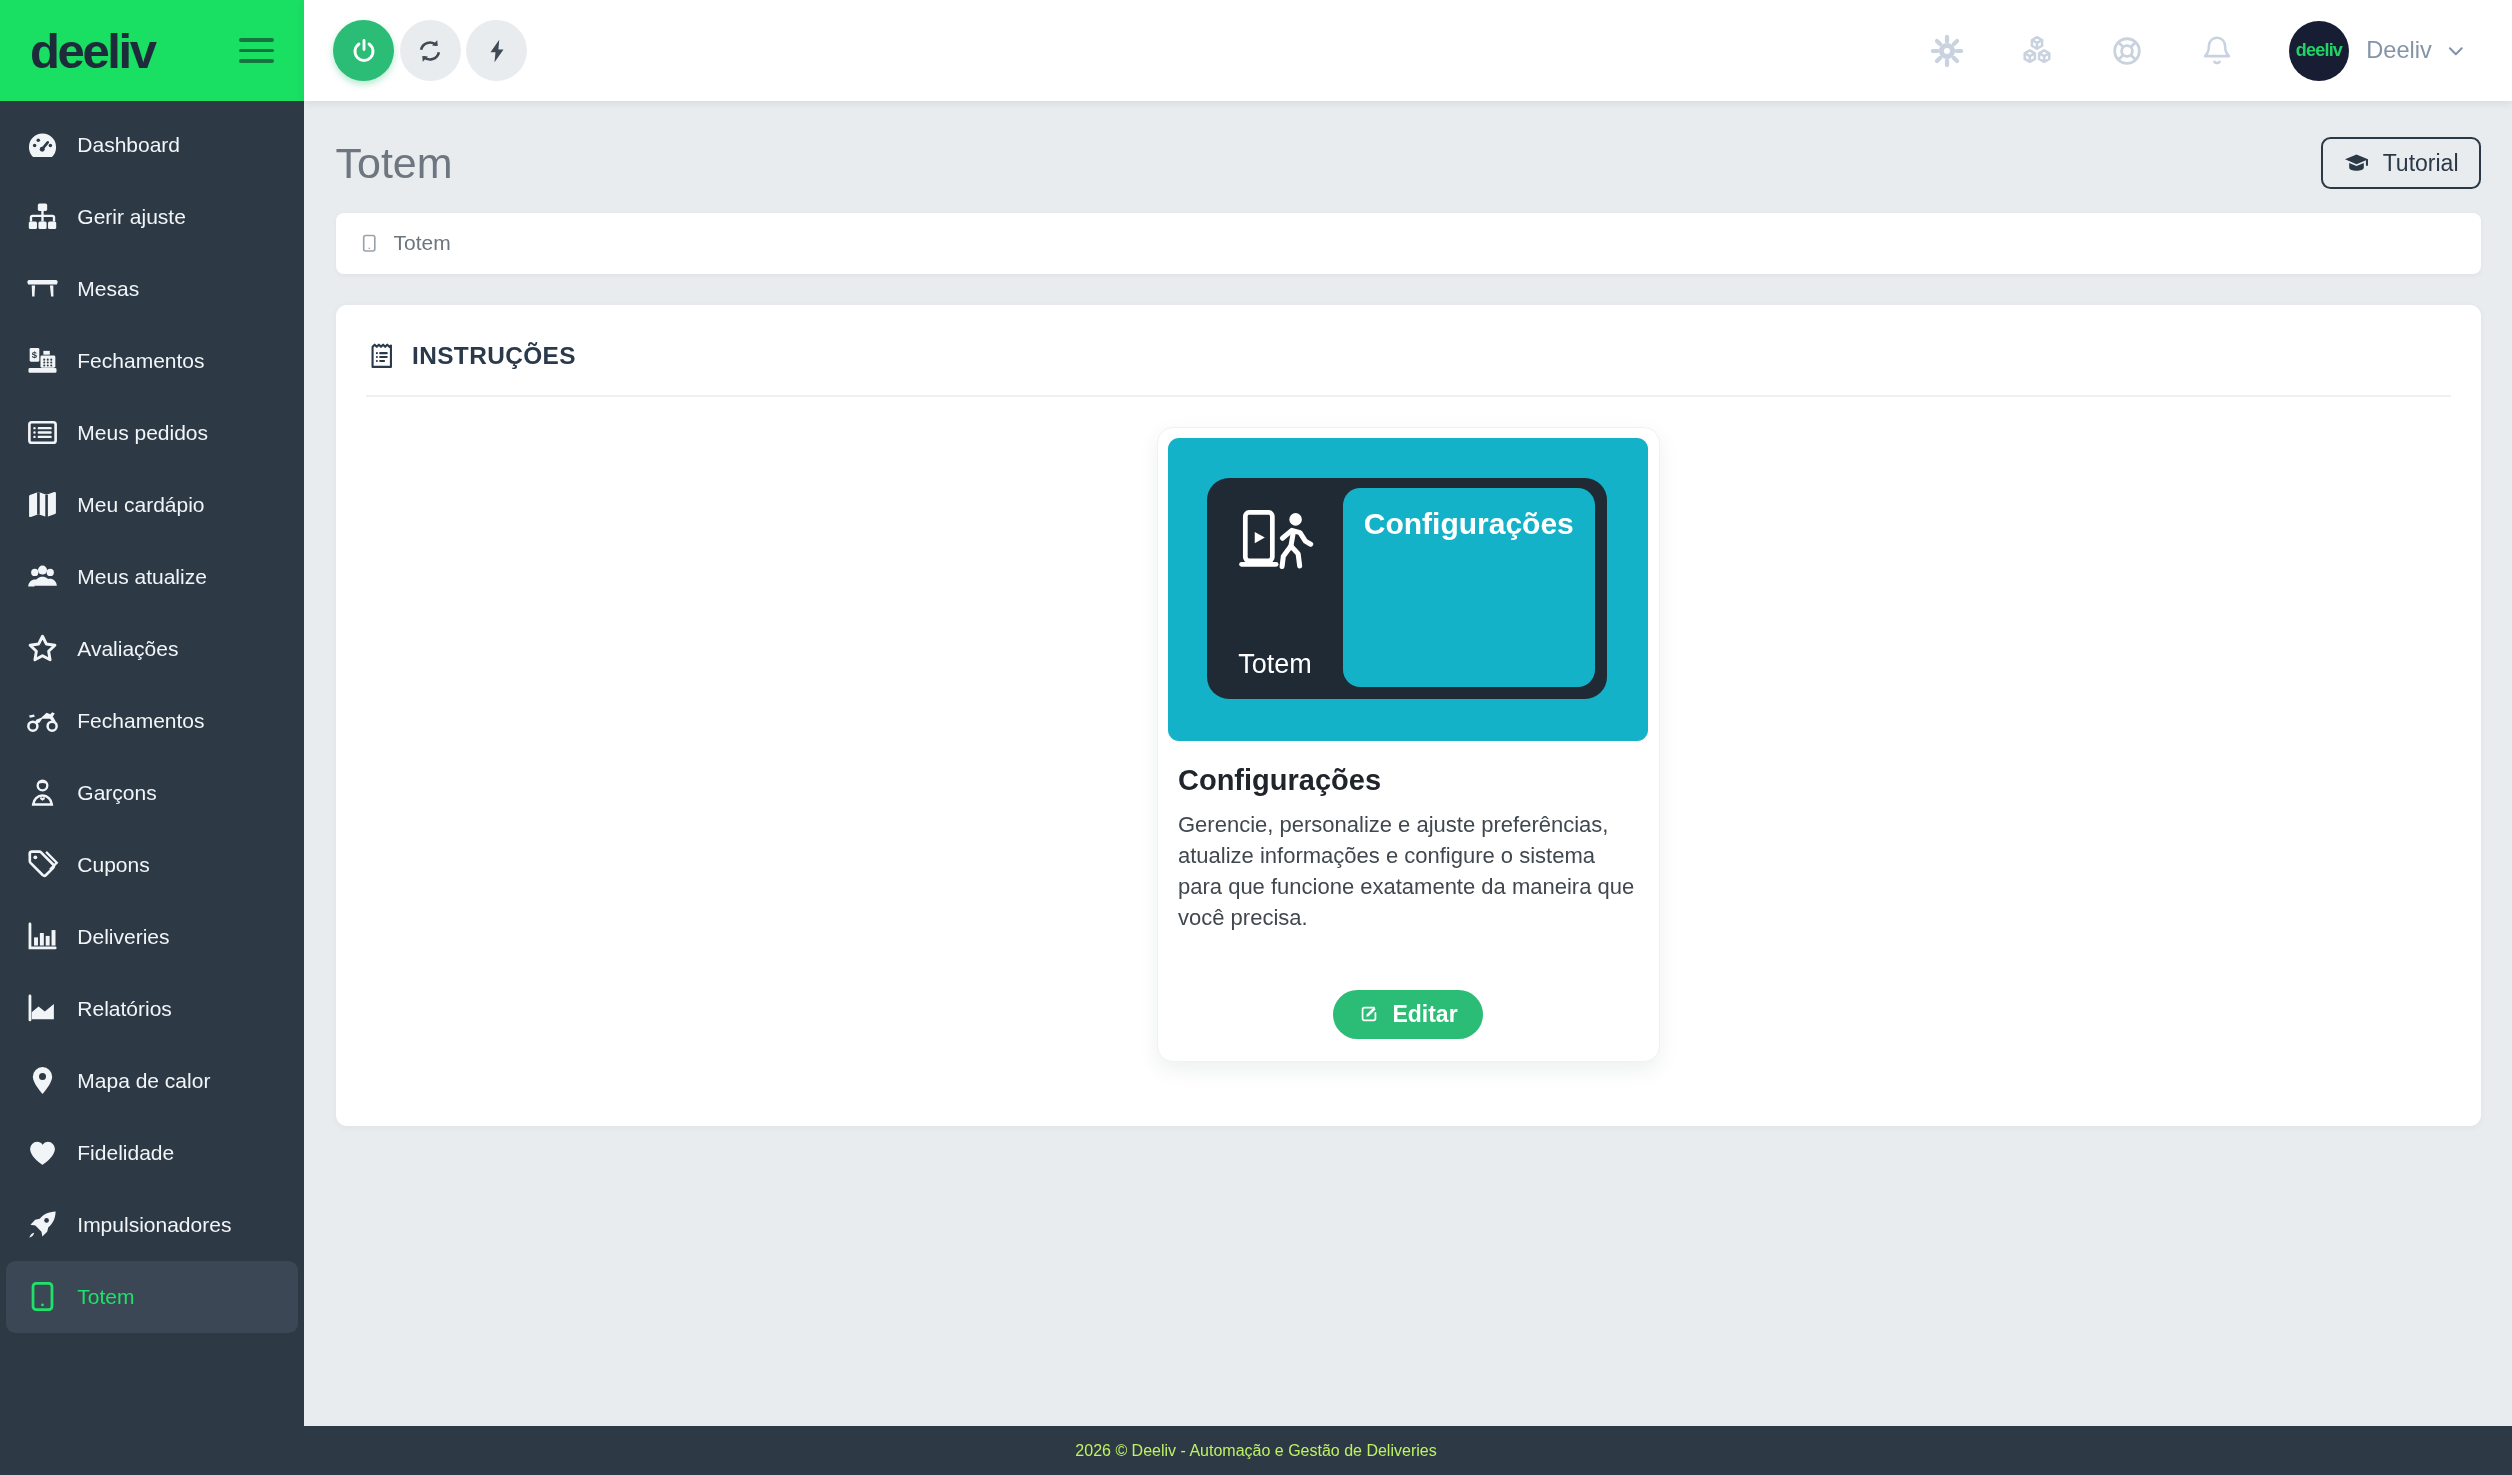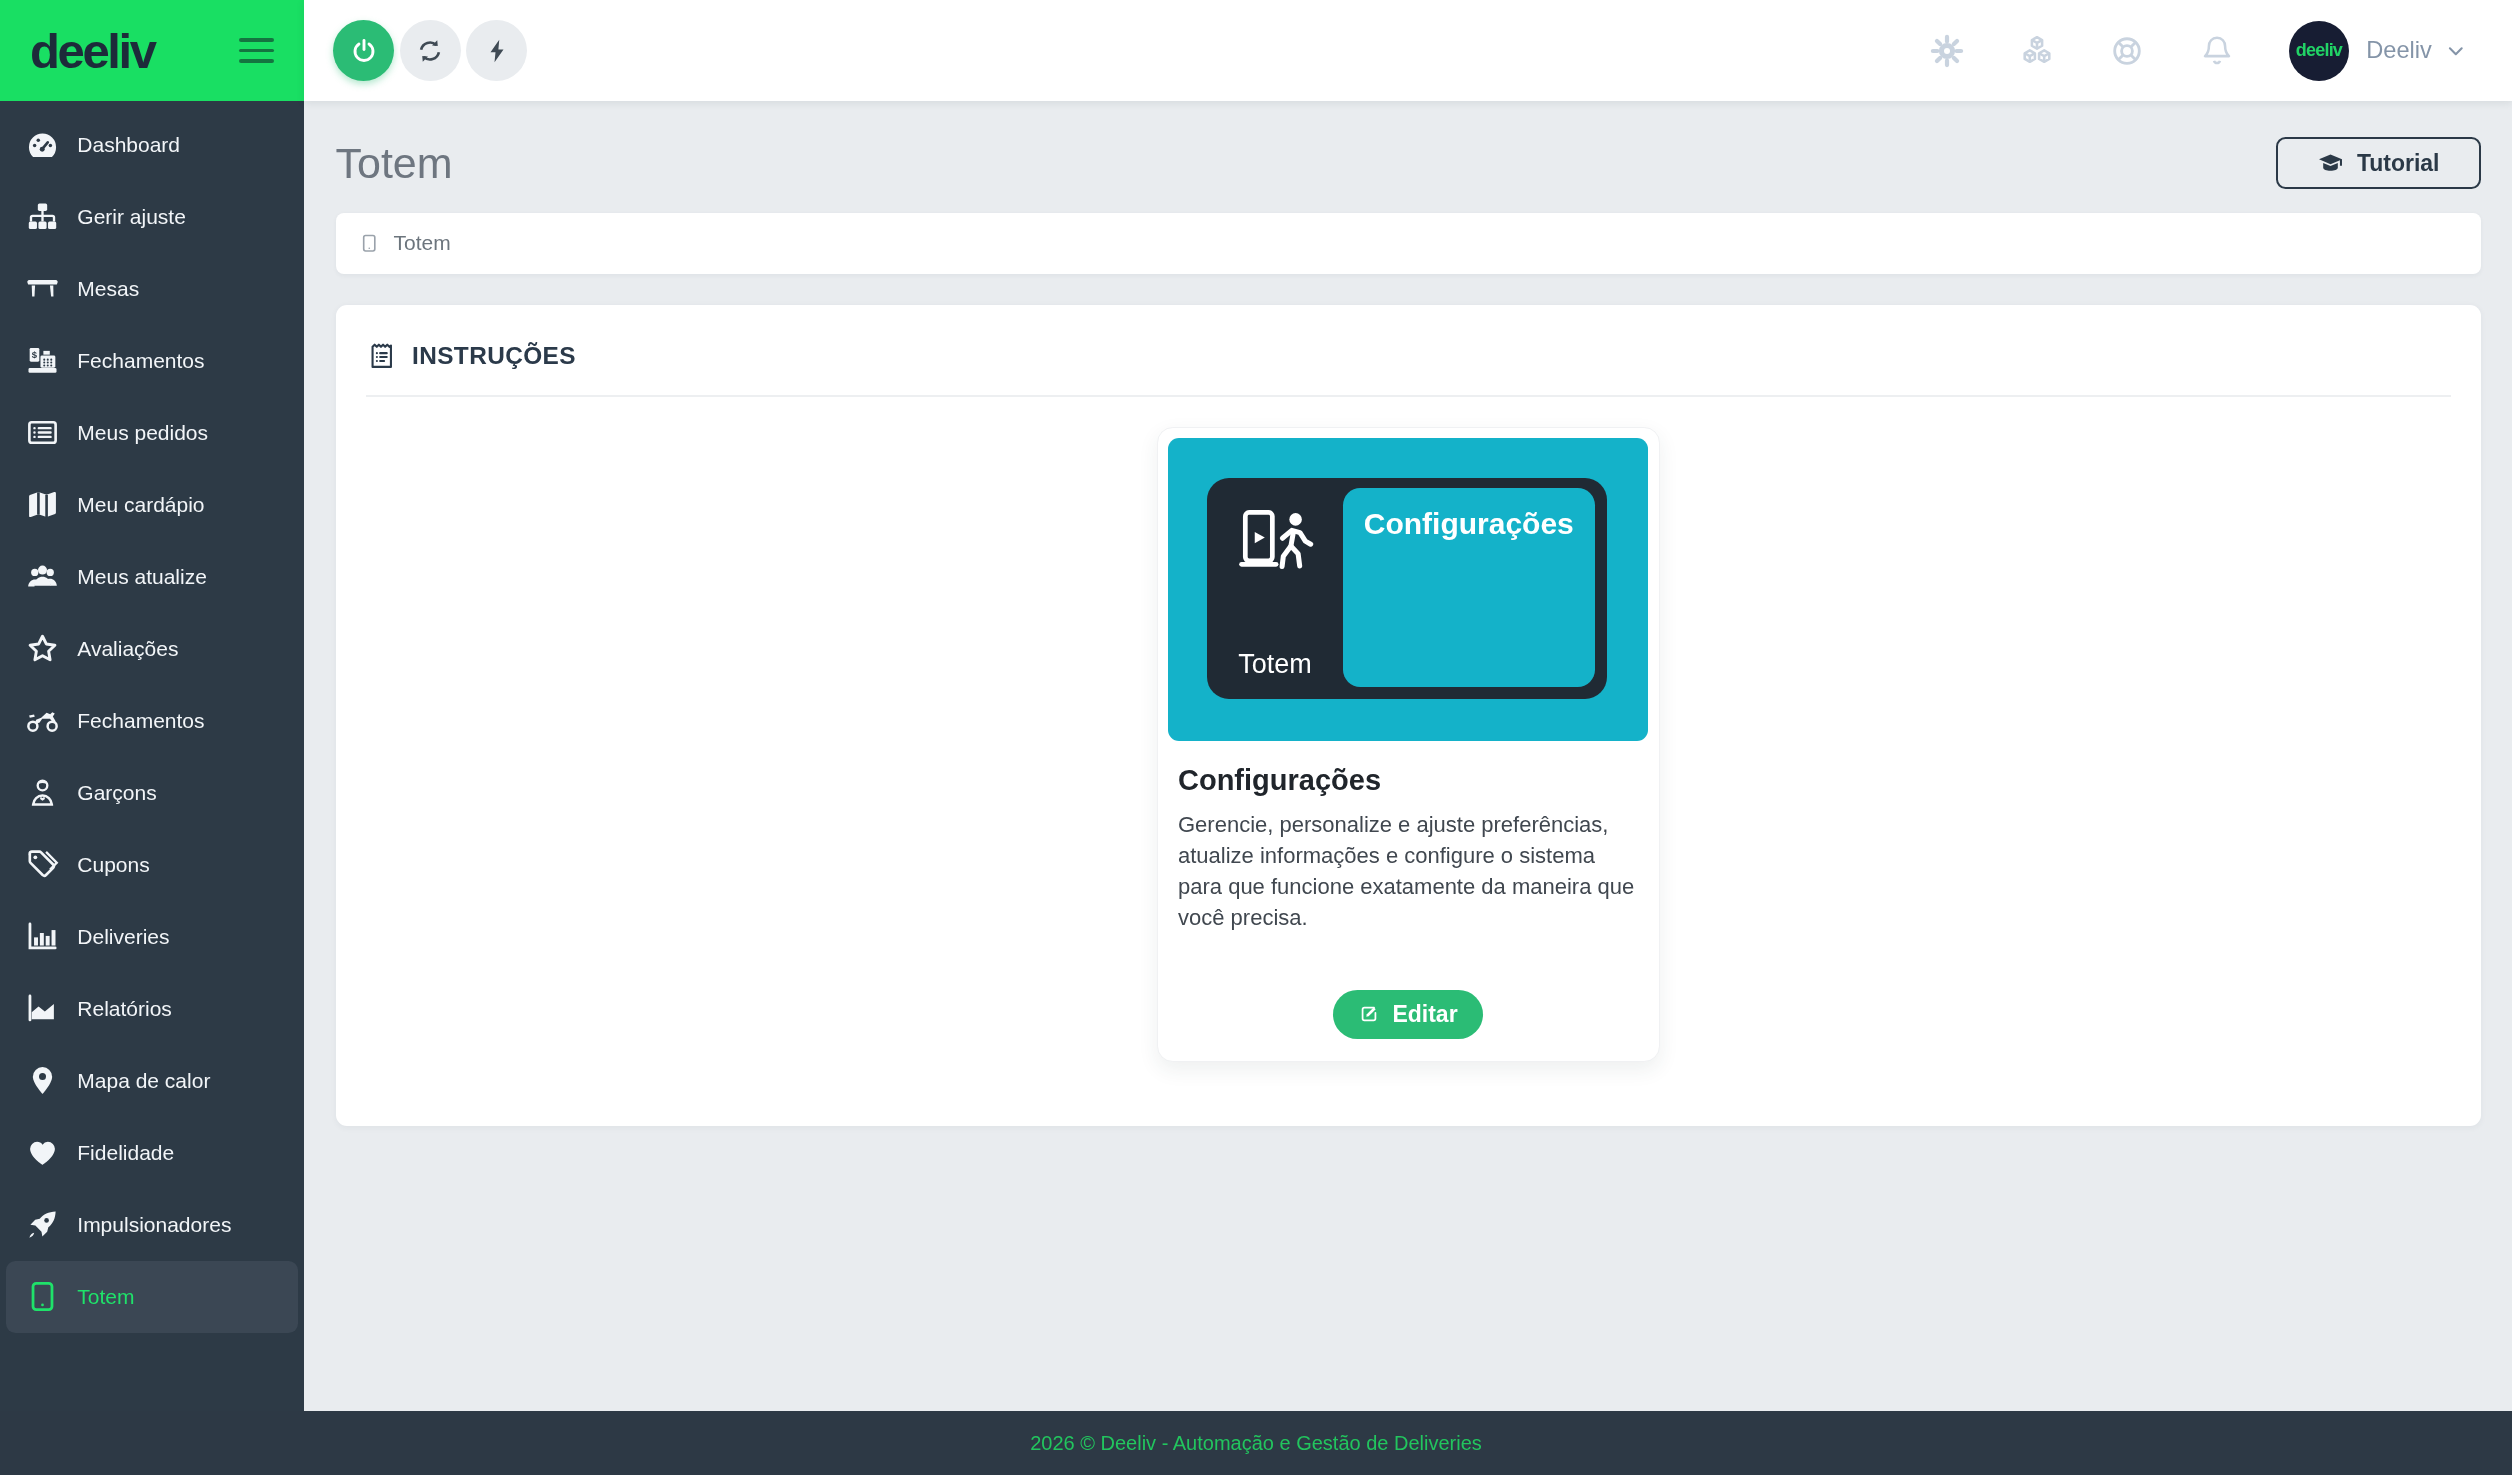--- a/index.html
+++ b/index.html
@@ -37,21 +37,21 @@
   .tb-icon svg{width:36px;height:36px}
   .user{display:flex;align-items:center;cursor:pointer}
   .avatar{width:60px;height:60px;border-radius:50%;background:#171D33;color:#21D366;display:flex;align-items:center;justify-content:center;font-size:18px;font-weight:800;letter-spacing:-0.8px}
   .user-name{font-size:23.6px;color:#8494A8;margin:0 12.6px 0 17.3px}
   .chev{width:23.6px;height:23.6px;color:#8494A8}
 
   
   .main{position:absolute;left:304px;top:101px;right:0;bottom:49px;background:var(--bg);padding:0 31.5px;overflow:hidden}
   .page-head{display:flex;align-items:center;justify-content:space-between;margin-top:36px}
   .page-title{font-size:43px;font-weight:400;color:#6E7680}
-  .tutorial-btn{display:flex;align-items:center;gap:12.6px;height:52px;padding:0 39px;border:2.4px solid #2B3947;border-radius:9.5px;background:transparent;color:#2B3947;font-size:23px;font-weight:700;cursor:pointer}
+  .tutorial-btn{display:flex;align-items:center;gap:12.6px;height:52px;padding:0 20px;border:2.4px solid #2B3947;border-radius:9.5px;background:transparent;color:#2B3947;font-size:23px;font-weight:400;cursor:pointer}
   .tutorial-btn svg{width:27px;height:27px}
 
   .breadcrumb{margin-top:23.6px;height:61px;background:#fff;border-radius:7.9px;display:flex;align-items:center;gap:14px;padding:0 23.6px;color:#6C757D;font-size:21px;box-shadow:0 1.6px 4.7px rgba(44,58,70,.05)}
   .bc-icon{width:20.5px;height:20.5px;color:#9AA2AB}
 
   .card{margin-top:31.5px;height:821px;background:#fff;border-radius:11px;box-shadow:0 1.6px 6.3px rgba(44,58,70,.05);padding:35px 30px 0}
   .card-head{display:flex;align-items:center;gap:15px;color:#2B3A4A;font-size:24.4px;font-weight:800;letter-spacing:0.4px}
   .card-head svg{width:31.5px;height:31.5px;flex:none}
   .divider{height:1.6px;background:#EDEFF1;margin-top:23.6px}
 
@@ -61,21 +61,21 @@
   .panel-inset{position:absolute;left:136px;top:10.2px;right:11.8px;bottom:11.8px;background:var(--teal);border-radius:17.3px;text-align:center}
   .inset-title{margin-top:19px;color:#fff;font-size:30px;font-weight:600}
   .door-icon{position:absolute;left:27px;top:22px;width:88px;height:79px;color:#fff}
   .panel-label{position:absolute;left:31.5px;bottom:19px;color:#fff;font-size:27px}
   .promo-body{padding:0 20.5px;display:flex;flex-direction:column;flex:1}
   .promo-title{font-size:29px;font-weight:700;color:#20252B;margin-top:12.6px}
   .promo-desc{font-size:22px;line-height:31px;color:#40474F;margin-top:12.6px;max-width:473px}
   .edit-btn{margin:auto auto 22px;display:flex;align-items:center;gap:12px;height:49px;padding:0 25px;background:var(--btn-green);color:#fff;border:none;border-radius:25px;font-size:23px;font-weight:600;cursor:pointer}
   .edit-btn svg{width:22px;height:22px}
 
-  .footer{position:absolute;left:0;right:0;bottom:0;height:64px;background:var(--navy2);display:flex;align-items:center;justify-content:center;color:#22c55e;font-size:20px;z-index:4}
+  .footer{position:absolute;left:0;right:0;bottom:0;height:49px;background:var(--navy2);display:flex;align-items:center;justify-content:center;color:#bef264;font-size:16px;z-index:4}
 </style>
 </head>
 <body>
 
 <aside class="sidebar">
   <div class="logo-bar">
     <span class="logo">deeliv</span>
     <button class="hamburger">
         <span></span>
         <span></span>

